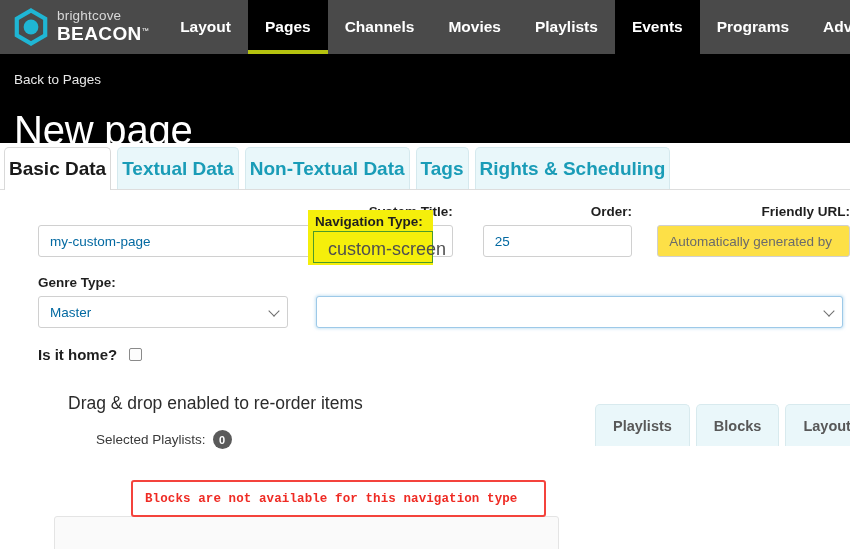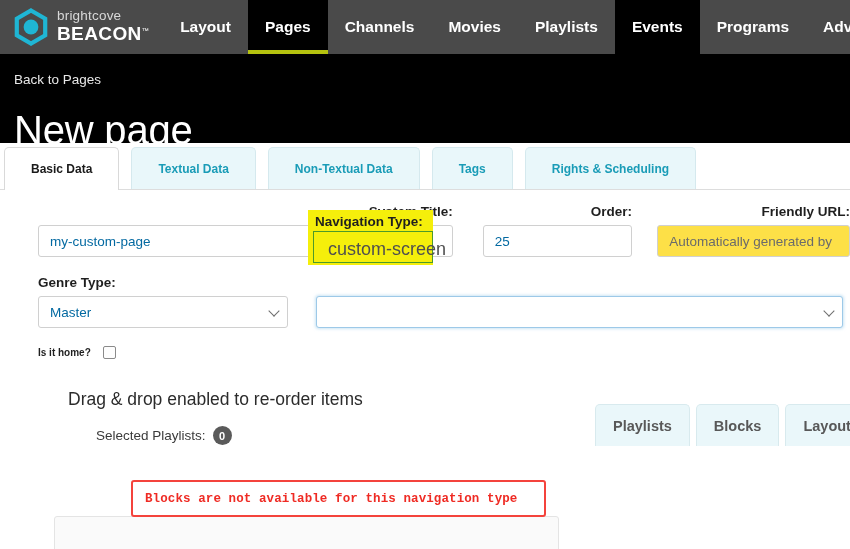--- a/index.html
+++ b/index.html
@@ -109,23 +109,23 @@
     padding-left: 4px;
     display: flex;
     align-items: flex-end;
     border-bottom: 1px solid #dddddd;
   }
   .tab {
     position: relative;
     height: 42px;
     display: flex;
     align-items: center;
-    padding: 0 26px;
-    margin-right: 12px;
-    font-size: 12px;
+    padding: 0 4px;
+    margin-right: 6px;
+    font-size: 19px;
     font-weight: bold;
     border: 1px solid #d5e9ee;
     border-bottom: none;
     border-radius: 5px 5px 0 0;
     background: #e9f7fa;
     color: #1a9cb7;
     cursor: pointer;
     white-space: nowrap;
   }
   .tab.active {
@@ -209,21 +209,21 @@
   }
 
   
   .homerow {
     display: flex;
     align-items: center;
     padding-left: 38px;
     margin-top: 18px;
   }
   .homerow .lbl {
-    font-size: 10px;
+    font-size: 15px;
     font-weight: bold;
     color: #1f1f1f;
     margin-right: 12px;
   }
   .cbox {
     width: 13px; height: 13px;
     border: 1px solid #8a8a8a;
     border-radius: 2px;
     background: #fdfdfd;
     cursor: pointer;

